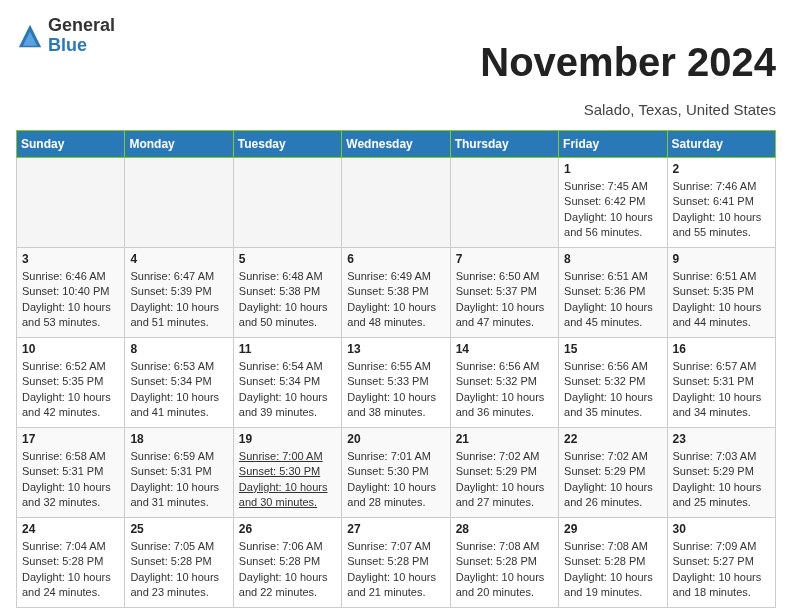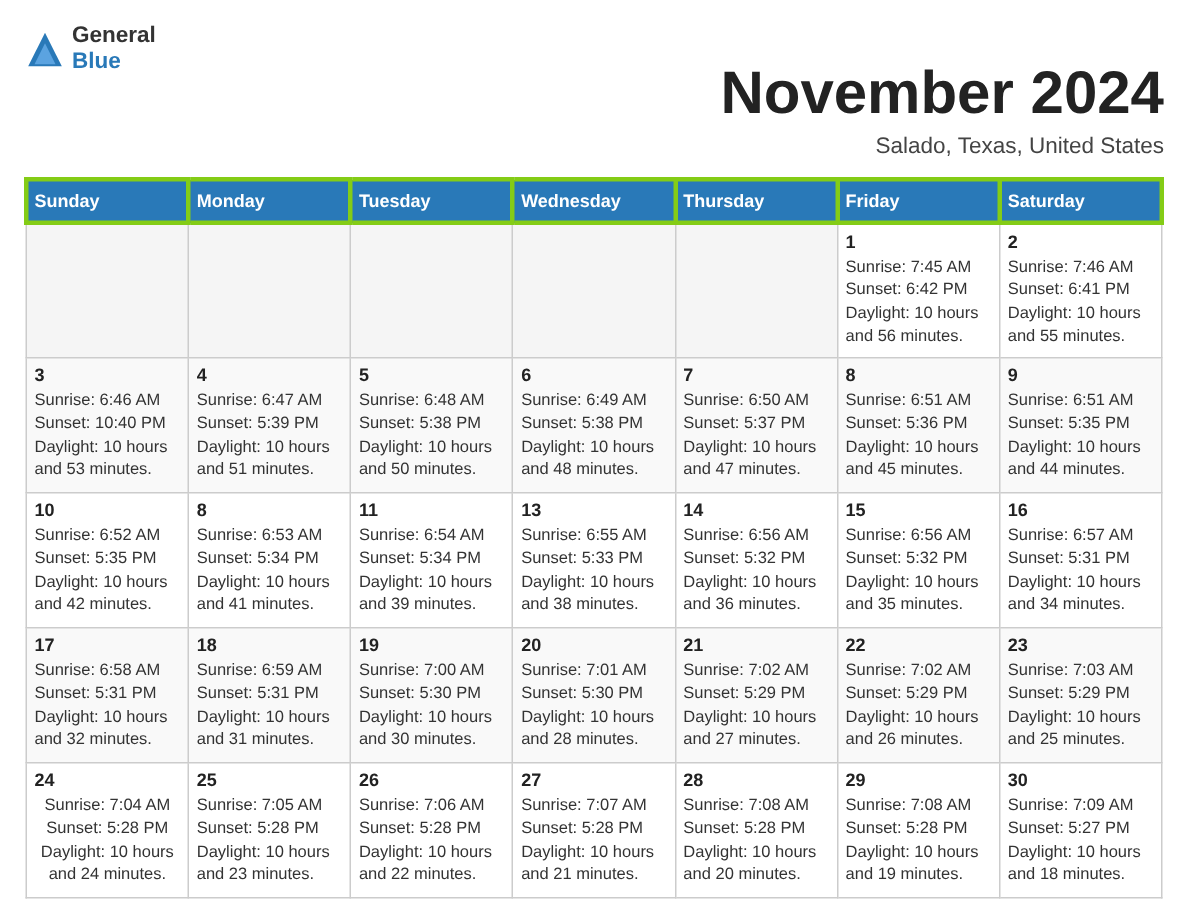--- a/index.html
+++ b/index.html
@@ -15,21 +15,21 @@
       justify-content: space-between;
       align-items: flex-start;
       margin-bottom: 12px;
     }
     .logo {
       display: flex;
       align-items: center;
       gap: 4px;
     }
     .logo-text {
-      font-size: 15px;
+      font-size: 18px;
       font-weight: bold;
       line-height: 1.1;
     }
     .logo-general { color: #333; }
     .logo-blue { color: #2979b8; }
     .logo-icon {
       width: 28px;
       height: 28px;
     }
     .title-section {
@@ -37,34 +37,34 @@
     }
     .month-title {
       font-size: 40px;
       font-weight: bold;
       color: #222;
       margin-top: 24px;
     }
     .location-title {
       font-size: 15px;
       color: #444;
-      margin-top: 4px;
+      margin-top: 16px;
     }
     .calendar {
       width: 100%;
       border-collapse: collapse;
       font-size: 11px;
     }
     .calendar th {
       background: #2979b8;
       color: #fff;
       padding: 6px 4px;
       text-align: left;
       font-size: 12px;
-      border: 3px solid #84cc16;
+      border: 1px solid #84cc16;
     }
     .calendar td {
       vertical-align: top;
       border: 1px solid #ccc;
       padding: 4px 5px;
       height: 90px;
       width: calc(100% / 7);
       background: #fff;
     }
     .calendar td.empty {
@@ -233,21 +233,21 @@
 Daylight: 10 hours and 32 minutes.</div>
         </td>
         <td>
           <div class="day-num">18</div>
           <div class="day-info" style="white-space: pre-line;">Sunrise: 6:59 AM
 Sunset: 5:31 PM
 Daylight: 10 hours and 31 minutes.</div>
         </td>
         <td>
           <div class="day-num">19</div>
-          <div class="day-info" style="white-space: pre-line;">Sunrise: 7:00 AM
+          <div class="day-info" style="white-space: pre-line; text-decoration: underline;">Sunrise: 7:00 AM
 Sunset: 5:30 PM
 Daylight: 10 hours and 30 minutes.</div>
         </td>
         <td>
           <div class="day-num">20</div>
           <div class="day-info" style="white-space: pre-line;">Sunrise: 7:01 AM
 Sunset: 5:30 PM
 Daylight: 10 hours and 28 minutes.</div>
         </td>
         <td>
@@ -265,21 +265,21 @@
         <td>
           <div class="day-num">23</div>
           <div class="day-info" style="white-space: pre-line;">Sunrise: 7:03 AM
 Sunset: 5:29 PM
 Daylight: 10 hours and 25 minutes.</div>
         </td>
       </tr>
       <tr>
         <td>
           <div class="day-num">24</div>
-          <div class="day-info" style="white-space: pre-line; text-align: center;">Sunrise: 7:04 AM
+          <div class="day-info" style="white-space: pre-line;">Sunrise: 7:04 AM
 Sunset: 5:28 PM
 Daylight: 10 hours and 24 minutes.</div>
         </td>
         <td>
           <div class="day-num">25</div>
           <div class="day-info" style="white-space: pre-line;">Sunrise: 7:05 AM
 Sunset: 5:28 PM
 Daylight: 10 hours and 23 minutes.</div>
         </td>
         <td>

